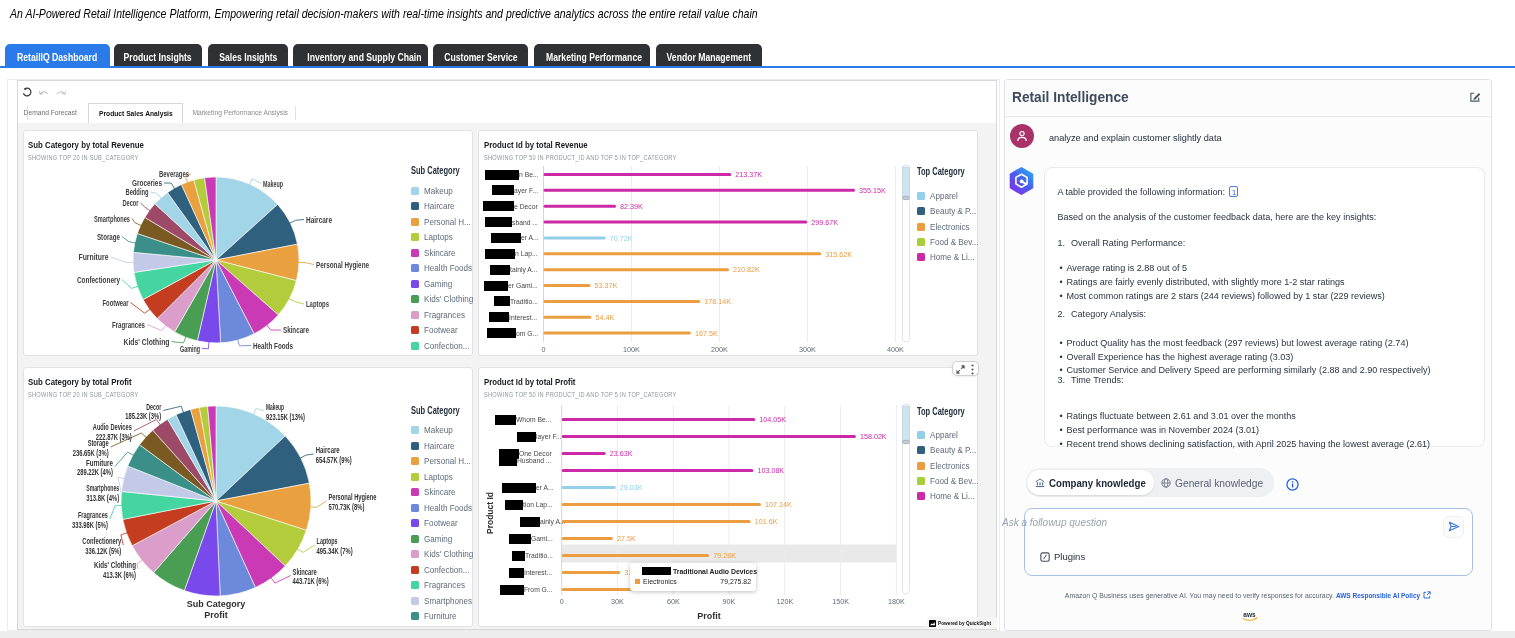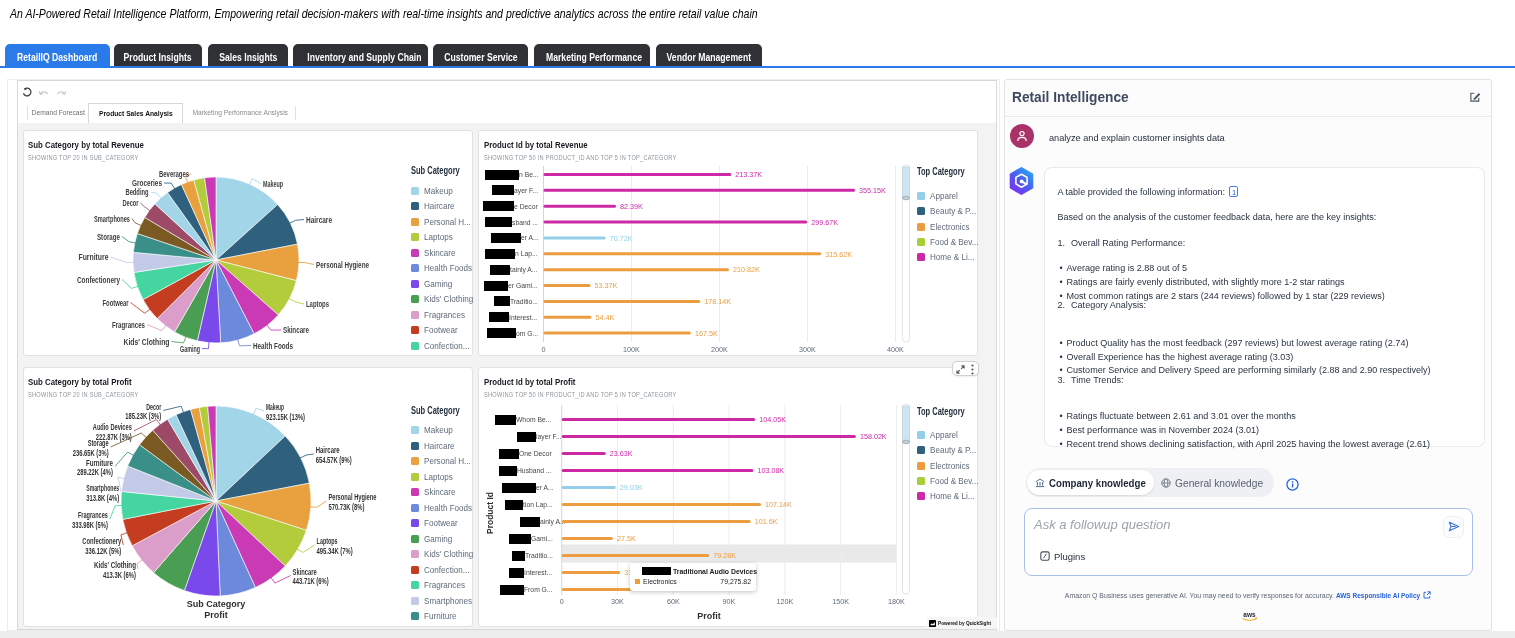--- a/index.html
+++ b/index.html
@@ -37,23 +37,23 @@
 .bullet{left:1066.5px}
 .bdot{position:absolute;left:-7px}
 .num{margin-right:6px}
 .cite{display:inline-block;width:9px;height:11px;border:1px solid #4a7dd8;border-radius:2px;color:#2563dd;font-size:7.5px;text-align:center;line-height:11px;vertical-align:0px;margin-left:2px}
 .toggle{position:absolute;left:1025.7px;top:468.4px;width:248px;height:28.2px;background:#eef0f3;border-radius:14px}
 .tog1{position:absolute;left:1027px;top:470px;width:127px;height:25px;background:#fff;border-radius:12.5px;box-shadow:0 1px 2px rgba(0,0,0,.1);display:flex;align-items:center;justify-content:flex-start;padding-left:8px;font-size:11px;font-weight:bold;color:#1c2534;white-space:nowrap}
 .tog1 span{display:inline-block;transform:scaleX(0.88);transform-origin:0 50%}
 .tog2 span{display:inline-block;transform:scaleX(0.93);transform-origin:0 50%}
 .tog2{position:absolute;left:1161px;top:470px;width:112px;height:25px;display:flex;align-items:center;font-size:11px;color:#5a6372;white-space:nowrap}
 .inputbox{position:absolute;left:1024px;top:508px;width:448.5px;height:67.5px;border:1.4px solid #a7c0ea;border-radius:8px;background:#fff}
-.ph{position:absolute;left:1034px;top:516.5px;font-size:13px;font-style:italic;color:#9aa3ad}
+.ph{position:absolute;left:1002px;top:516.5px;font-size:10px;font-style:italic;color:#9aa3ad}
 .sendbtn{position:absolute;left:1443px;top:515.5px;width:21px;height:22px;border:1px solid #eef0f4;border-radius:6px;background:#fbfcfd;display:flex;align-items:center;justify-content:center}
-.plugins{position:absolute;left:1040px;top:551px;display:flex;font-size:9.5px;color:#1f2937}
+.plugins{position:absolute;left:1040px;top:551px;display:flex;align-items:center;font-size:9.5px;color:#1f2937}
 .footer{position:absolute;left:1004px;top:591px;width:488px;text-align:center;font-size:6.9px;color:#5b6472;white-space:nowrap}
 .footer b{color:#2563dd;font-size:6.5px}
 .bstrip{position:absolute;left:0;top:631px;width:1515px;height:7px;background:#ededee}
 svg.chartsvg{position:absolute;overflow:visible}
 </style></head><body>
 <div class="head">An AI-Powered Retail Intelligence Platform, Empowering retail decision-makers with real-time insights and predictive analytics across the entire retail value chain</div>
 <div class="ttab" style="left:5px;width:105px;background:#2b7ae9"><span>RetailIQ Dashboard</span></div>
 <div class="ttab" style="left:114px;width:88px;background:#2f3134"><span>Product Insights</span></div>
 <div class="ttab" style="left:208px;width:80px;background:#2f3134"><span>Sales Insights</span></div>
 <div class="ttab" style="left:293px;width:135px;background:#2f3134"><span>Inventory and Supply Chain</span></div>
@@ -70,21 +70,21 @@
   </svg>
 <svg width="10" height="8" viewBox="0 0 12 9" style="position:absolute;left:39px;top:89px">
     <path d="M1.5 5.5 Q6 0.5 10.5 5.5" fill="none" stroke="#bdbdbd" stroke-width="1.3"></path>
     <path d="M0.5 2.2 L1.3 6.2 L5 5.2" fill="none" stroke="#bdbdbd" stroke-width="1.1"></path>
   </svg>
 <svg width="10" height="8" viewBox="0 0 12 9" style="position:absolute;left:56px;top:89px">
     <path d="M10.5 5.5 Q6 0.5 1.5 5.5" fill="none" stroke="#c4c4c4" stroke-width="1.3"></path>
     <path d="M11.5 2.2 L10.7 6.2 L7 5.2" fill="none" stroke="#c4c4c4" stroke-width="1.1"></path>
   </svg>
 <div class="vsep" style="left:27px"></div>
-<div class="stab" style="left:28px;width:60px"><span>Demand Forecast</span></div>
+<div class="stab" style="left:20px;width:60px"><span>Demand Forecast</span></div>
 <div class="stab act" style="left:88px;width:95px"><span>Product Sales Analysis</span></div>
 <div class="stab" style="left:186px;width:108px;color:#8a8a8a"><span>Marketing Performance Anslysis</span></div>
 <div class="vsep" style="left:295px"></div>
 <div class="card" style="left:23px;top:130px;width:450px;height:226px"></div>
 <div class="card" style="left:478px;top:130px;width:500px;height:226px"></div>
 <div class="card" style="left:23px;top:367px;width:450px;height:260px"></div>
 <div class="card" style="left:478px;top:367px;width:500px;height:260px"></div>
 <div class="ctitle" style="left:28px;top:139px">Sub Category by total Revenue</div>
 <div class="csub" style="left:28px;top:154px">SHOWING TOP 20 IN SUB_CATEGORY</div>
 <div class="ctitle" style="left:484px;top:139px">Product Id by total Revenue</div>
@@ -337,21 +337,21 @@
     <span class="cattxt">Whom Be...</span>
   </div>
 <div class="catrow" style="right:951px;top:428.0px;height:17.0px">
     <span class="blk" style="width:19px"></span>
     <span class="cattxt">layer F...</span>
   </div>
 <div class="catrow" style="right:959.5px;top:445.0px;height:17.0px">
     <span class="blk" style="width:20px"></span>
     <span class="cattxt">One Decor</span>
   </div>
-<div class="catrow" style="right:959.5px;top:462.0px;height:17.0px">
+<div class="catrow" style="right:959.5px;top:452px;height:17.0px">
     <span class="blk" style="width:18px"></span>
     <span class="cattxt">Husband ...</span>
   </div>
 <div class="catrow" style="right:959.5px;top:479.0px;height:17.0px">
     <span class="blk" style="width:34px"></span>
     <span class="cattxt">er A...</span>
   </div>
 <div class="catrow" style="right:959.5px;top:496.0px;height:17.0px">
     <span class="blk" style="width:18px"></span>
     <span class="cattxt">tion Lap...</span>
@@ -549,42 +549,42 @@
     <path d="M13 9 V13.5 H2.5 V3 H7" fill="none" stroke="#4b5563" stroke-width="1.5"></path>
     <path d="M6.5 9.5 L13.2 2.8 L15 4.6 L8.3 11.3 L6 12 Z" fill="#4b5563"></path>
   </svg>
 <div class="chdiv"></div>
 <div style="position:absolute;left:1010px;top:124px;width:24px;height:24px;border-radius:50%;background:#a93369">
     <svg width="12" height="12" viewBox="0 0 12 12" style="position:absolute;left:6px;top:6px">
       <circle cx="6" cy="3.6" r="2.1" fill="none" stroke="#fff" stroke-width="1.2"></circle>
       <path d="M1.8 11 Q1.8 7.4 6 7.4 Q10.2 7.4 10.2 11" fill="none" stroke="#fff" stroke-width="1.2"></path>
     </svg>
   </div>
-<div class="utxt">analyze and explain customer insights data</div>
+<div class="utxt">analyze and explain customer slightly data</div>
 <svg width="27" height="28" viewBox="0 0 27 28" style="position:absolute;left:1008px;top:167px">
     <defs>
       <linearGradient id="qg" x1="0.8" y1="0.1" x2="0.2" y2="0.9">
         <stop offset="0" stop-color="#2e9af2"></stop>
         <stop offset="0.5" stop-color="#4b5cf0"></stop>
         <stop offset="1" stop-color="#7639ee"></stop>
       </linearGradient>
     </defs>
     <path d="M13.5 1 L24.3 7.25 V20.75 L13.5 27 L2.7 20.75 V7.25 Z" fill="url(#qg)" stroke="url(#qg)" stroke-width="2" stroke-linejoin="round"></path>
     <path d="M13.5 7.2 L19.1 10.4 V16.9 L13.5 20.2 L7.9 16.9 V10.4 Z" fill="none" stroke="#fff" stroke-width="1.6" stroke-linejoin="round"></path>
     <circle cx="13.7" cy="14.4" r="1.9" fill="#fff"></circle>
     <path d="M13.7 14.4 L19 17.6" stroke="#fff" stroke-width="1.9"></path>
   </svg>
 <div class="ccard"></div>
 <div class="ct" style="top:186px">A table provided the following information: <span class="cite">1</span></div>
 <div class="ct" style="top:212px">Based on the analysis of the customer feedback data, here are the key insights:</div>
 <div class="ct" style="top:237.5px"><span class="num">1.</span>Overall Rating Performance:</div>
 <div class="ct bullet" style="top:263.2px"><span class="bdot">•</span>Average rating is 2.88 out of 5</div>
 <div class="ct bullet" style="top:276.9px"><span class="bdot">•</span>Ratings are fairly evenly distributed, with slightly more 1-2 star ratings</div>
 <div class="ct bullet" style="top:290.6px"><span class="bdot">•</span>Most common ratings are 2 stars (244 reviews) followed by 1 star (229 reviews)</div>
-<div class="ct" style="top:300px"><span class="num">2.</span>Category Analysis:</div>
+<div class="ct" style="top:309px"><span class="num">2.</span>Category Analysis:</div>
 <div class="ct bullet" style="top:337.8px"><span class="bdot">•</span>Product Quality has the most feedback (297 reviews) but lowest average rating (2.74)</div>
 <div class="ct bullet" style="top:351.5px"><span class="bdot">•</span>Overall Experience has the highest average rating (3.03)</div>
 <div class="ct bullet" style="top:365.2px"><span class="bdot">•</span>Customer Service and Delivery Speed are performing similarly (2.88 and 2.90 respectively)</div>
 <div class="ct" style="top:375px"><span class="num">3.</span>Time Trends:</div>
 <div class="ct bullet" style="top:411.3px"><span class="bdot">•</span>Ratings fluctuate between 2.61 and 3.01 over the months</div>
 <div class="ct bullet" style="top:425px"><span class="bdot">•</span>Best performance was in November 2024 (3.01)</div>
 <div class="ct bullet" style="top:438.7px"><span class="bdot">•</span>Recent trend shows declining satisfaction, with April 2025 having the lowest average (2.61)</div>
 <div class="toggle"></div>
 <div class="tog1">
     <svg width="10" height="10" viewBox="0 0 12 12" style="margin-right:4px;flex:none">

